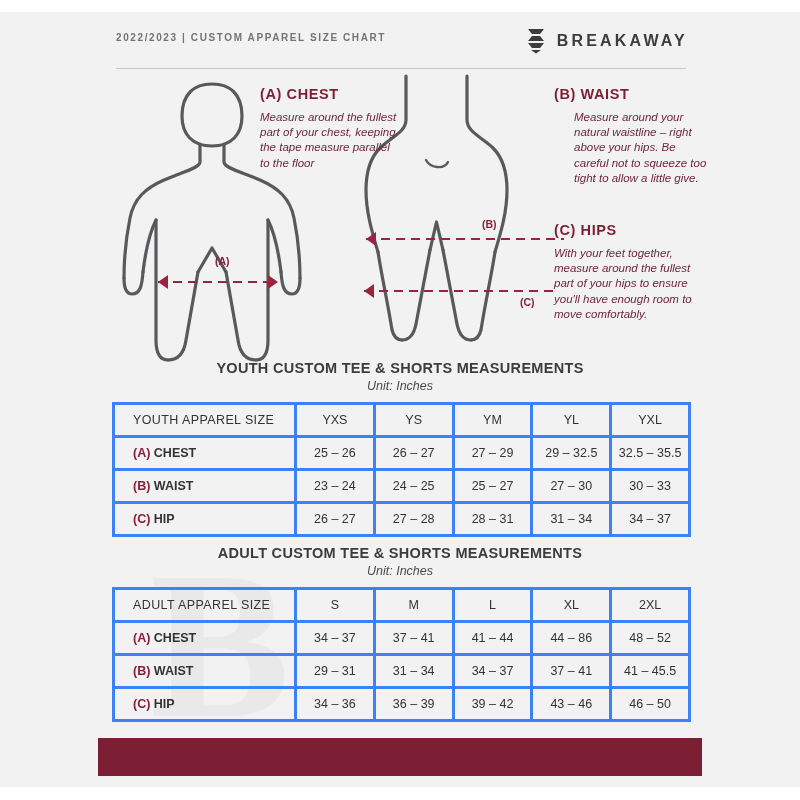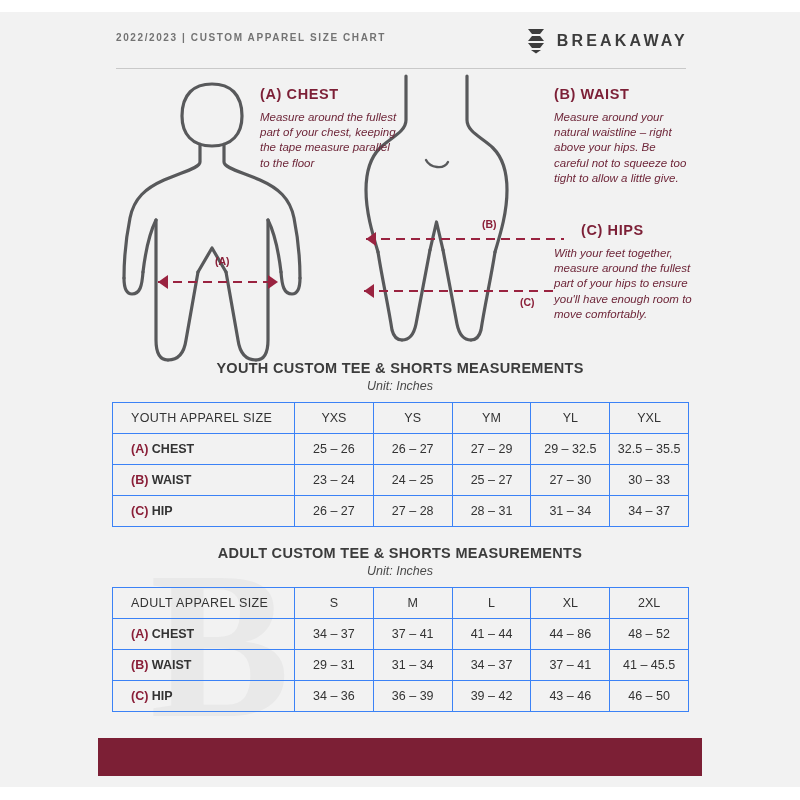--- a/index.html
+++ b/index.html
@@ -133,21 +133,21 @@
     color: #4a4a4a;
     margin-top: 3px;
     margin-bottom: 9px;
   }
   table.sizes {
     width: 576px;
     border-collapse: collapse;
     table-layout: fixed;
   }
   table.sizes th, table.sizes td {
-    border: 1px solid #3b82f6;
+    border: 3px solid #3b82f6;
     height: 30px;
     font-size: 12.5px;
     color: #333;
     text-align: center;
     padding: 0;
   }
   table.sizes th.rowhead, table.sizes td.rowhead {
     text-align: left;
     padding-left: 18px;
     font-size: 12.5px;
@@ -245,23 +245,23 @@
     <svg width="200" height="28" style="position:absolute;left:246px;top:205px;">
       <line x1="6" y1="14" x2="196" y2="14" stroke="#9a2340" stroke-width="2" stroke-dasharray="9,6"></line>
       <path d="M6 14 L16 7 L16 21 Z" fill="#9a2340"></path>
     </svg>
     <span class="marker" style="left:408px;top:224px;">(C)</span>
 
     <div class="note-head" style="left:148px;top:14px;">(A) CHEST</div>
     <div class="note" style="left:148px;top:38px;width:140px;">Measure around the fullest part of your chest, keeping the tape measure parallel to the floor</div>
 
     <div class="note-head" style="left:442px;top:14px;">(B) WAIST</div>
-    <div class="note" style="left:442px;top:38px;width:136px;">Measure around your natural waistline – right above your hips. Be careful not to squeeze too tight to allow a little give.</div>
-
-    <div class="note-head" style="left:442px;top:150px;margin-left:27px;">(C) HIPS</div>
+    <div class="note" style="left:462px;top:38px;width:136px;">Measure around your natural waistline – right above your hips. Be careful not to squeeze too tight to allow a little give.</div>
+
+    <div class="note-head" style="left:442px;top:150px;">(C) HIPS</div>
     <div class="note" style="left:442px;top:174px;width:140px;">With your feet together, measure around the fullest part of your hips to ensure you'll have enough room to move comfortably.</div>
   </div>
 
   <div class="tbl-block" style="top:360px;">
     <div class="tbl-title">YOUTH CUSTOM TEE &amp; SHORTS MEASUREMENTS</div>
     <div class="tbl-unit">Unit: Inches</div>
     <table class="sizes">
       <colgroup>
           <col class="c0">
           <col class="cx">

